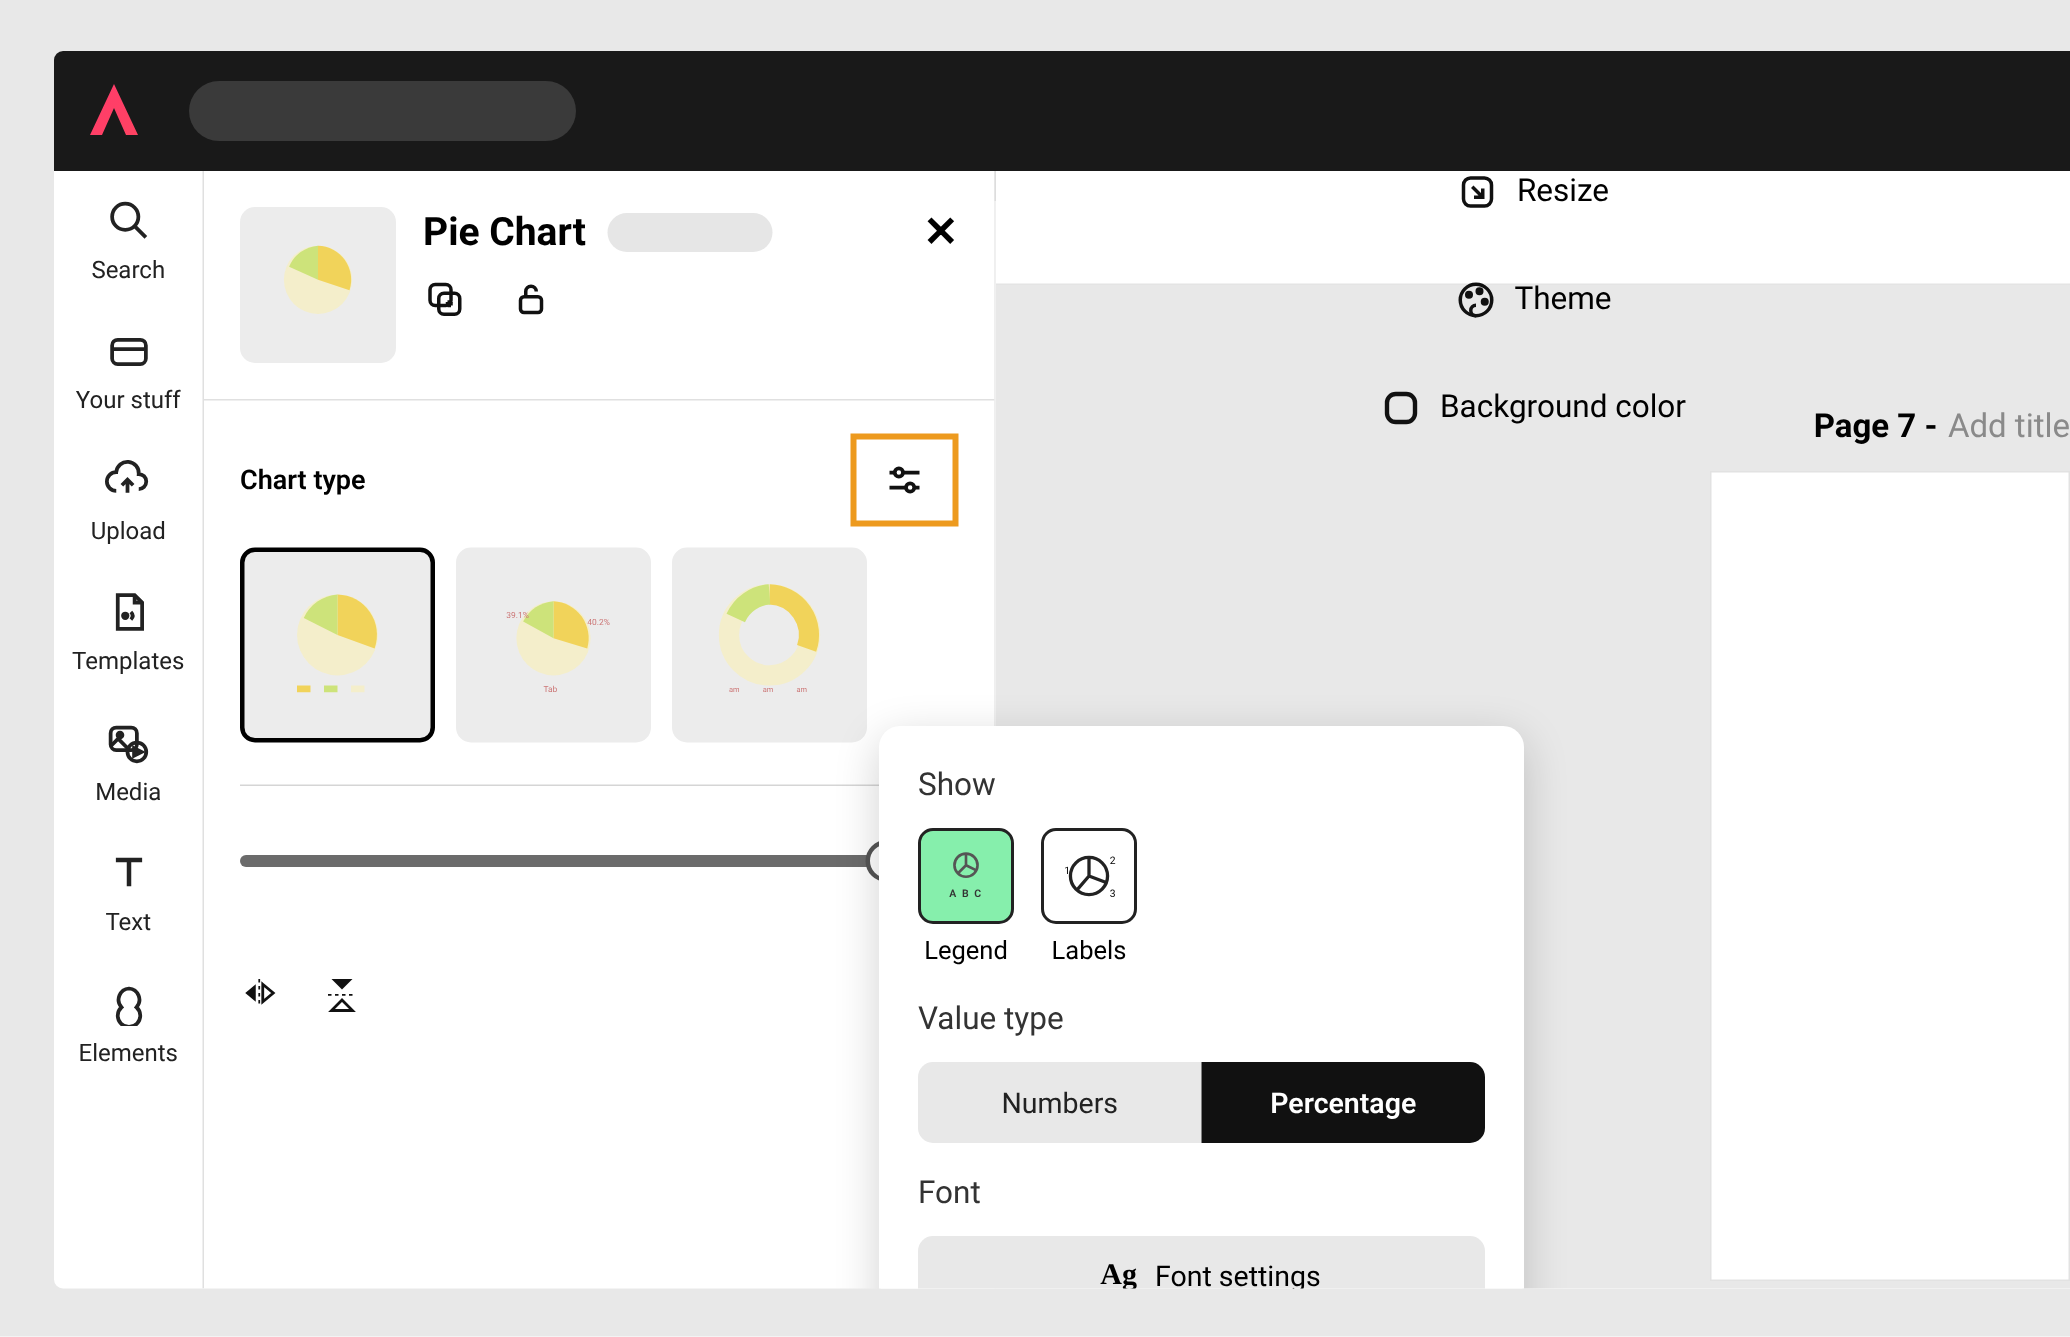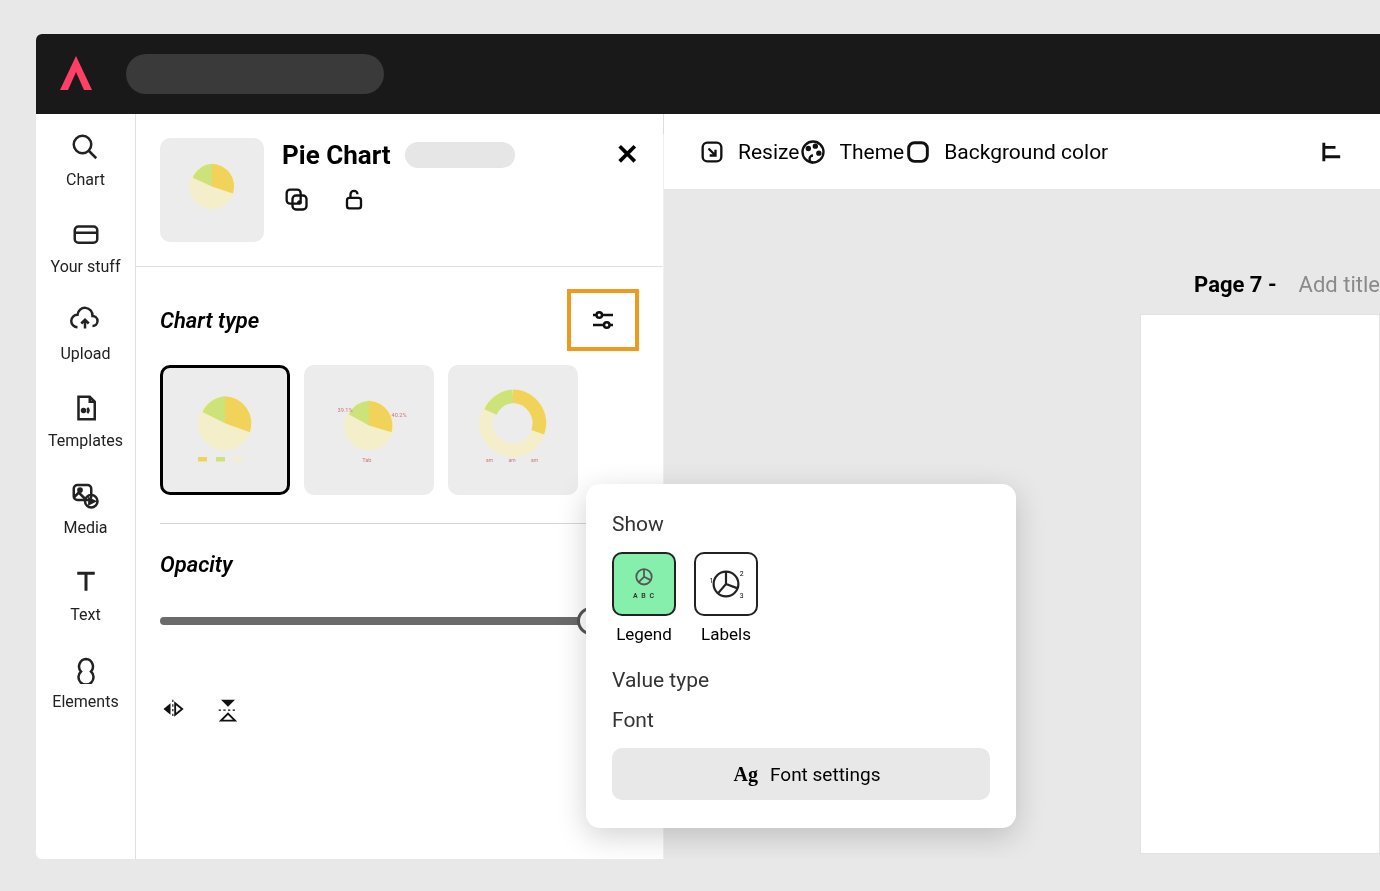--- a/index.html
+++ b/index.html
@@ -17,41 +17,41 @@
   .panel-header { display: flex; align-items: flex-start; gap: 18px; }
   .thumb { width: 104px; height: 104px; background: #ececec; border-radius: 10px; display: flex; align-items: center; justify-content: center; flex-direction: column; }
   .panel-title-row { display: flex; align-items: center; gap: 14px; flex: 1; }
   .panel-title { font-size: 26px; font-weight: 700; }
   .title-badge { width: 110px; height: 26px; background: #e6e6e6; border-radius: 14px; }
   .close-x { font-size: 28px; font-weight: 600; cursor: pointer; margin-left: auto; }
   .hdr-icons { display: flex; gap: 30px; margin-top: 14px; }
   .hdr-icons svg { width: 28px; height: 28px; }
   .hr { border: none; border-top: 1px solid #e0e0e0; margin: 24px -24px 22px -24px; }
   .section-row { display: flex; align-items: center; justify-content: space-between; }
-  .section-label { font-size: 22px; font-weight: 600; font-style: italic; }
+  .section-label { font-size: 18px; font-weight: 600; }
   .gear-btn { width: 72px; height: 62px; border: 4px solid #ed9a1f; display: flex; align-items: center; justify-content: center; cursor: pointer; }
   .gear-btn svg { width: 30px; height: 30px; }
   .thumbs-row { display: flex; gap: 14px; margin-top: 14px; }
   .ct-thumb { width: 130px; height: 130px; background: #ececec; border-radius: 10px; display: flex; align-items: center; justify-content: center; }
   .ct-thumb.sel { border: 3px solid #000; }
   .divider2 { border: none; border-top: 1px solid #d5d5d5; margin: 28px 0 28px 0; }
   .slider-row { display: flex; align-items: center; gap: 14px; margin-top: 22px; }
   .slider { flex: 1; height: 8px; background: #6b6b6b; border-radius: 4px; position: relative; }
   .slider-knob { position: absolute; right: -2px; top: -10px; width: 28px; height: 28px; border: 3px solid #555; background: #fff; border-radius: 50%; }
   .slider-val { width: 22px; height: 44px; border: 2px solid #ccc; border-radius: 8px 0 0 8px; border-right: none; }
   .flip-row { display: flex; gap: 26px; margin-top: 52px; }
   .flip-row svg { width: 28px; height: 28px; }
   .scrollbar { position: absolute; left: 627px; top: 0; width: 26px; bottom: 0; background: #f0f0f0; }
   .scroll-arrow { height: 20px; background: #ddd; display: flex; align-items: center; justify-content: center; font-size: 11px; color: #777; }
   .scroll-thumb { position: absolute; top: 20px; left: 3px; right: 3px; height: 250px; background: #c8c8c8; border-radius: 3px; }
   .canvas { flex: 1; background: #e8e8e8; position: relative; }
-  .toolbar { position: absolute; top: 0; left: 0; right: 0; height: 76px; background: #fff; display: flex; align-items: center; padding: 0 34px; border-bottom: 1px solid #e4e4e4; }
+  .toolbar { position: absolute; top: 0; left: 0; right: 0; height: 76px; background: #fff; display: flex; align-items: center; gap: 44px; padding: 0 34px; border-bottom: 1px solid #e4e4e4; flex-direction: column; }
   .tbitem { display: flex; align-items: center; gap: 12px; font-size: 21px; cursor: pointer; }
   .tbitem svg { width: 28px; height: 28px; }
-  .page-label-row { position: absolute; top: 158px; right: 0; display: flex; align-items: center; gap: 22px; font-size: 22px; }
+  .page-label-row { position: absolute; top: 158px; right: 0; display: flex; align-items: center; gap: 7px; font-size: 22px; }
   .page-label-row .add { color: #8a8a8a; }
   .page-rect { position: absolute; top: 200px; right: 0; width: 240px; height: 540px; background: #fff; border: 1px solid #e2e2e2; }
   .popover { position: absolute; left: 550px; top: 370px; width: 430px; background: #fff; border-radius: 14px; box-shadow: 0 8px 30px rgba(0,0,0,0.18); padding: 28px 26px; z-index: 20; }
   .pop-label { font-size: 21px; color: #333; margin-bottom: 16px; }
   .show-row { display: flex; gap: 18px; margin-bottom: 24px; }
   .show-opt { display: flex; flex-direction: column; align-items: center; gap: 8px; }
   .show-box { width: 64px; height: 64px; border: 2px solid #222; border-radius: 10px; background: #86efac; display: flex; flex-direction: column; align-items: center; justify-content: center; gap: 2px; }
   .show-box.unsel { background: #fff; }
   .show-opt span { font-size: 17px; }
   .seg { display: flex; width: 100%; height: 54px; border-radius: 10px; overflow: hidden; margin-bottom: 22px; }
@@ -84,21 +84,21 @@
   </div>
 
   <div class="main">
 
     <div class="leftnav">
       <div class="navitem">
         <svg viewBox="0 0 24 24" fill="none" stroke="#222" stroke-width="2">
             <circle cx="10" cy="10" r="7"></circle>
             <line x1="15" y1="15" x2="21" y2="21"></line>
           </svg>
-        <span>Chart</span>
+        <span>Search</span>
       </div>
       <div class="navitem">
         <svg viewBox="0 0 24 24" fill="none" stroke="#222" stroke-width="2">
             <rect x="3" y="6" width="18" height="13" rx="3"></rect>
             <path d="M3 11 h18"></path>
           </svg>
         <span>Your stuff</span>
       </div>
       <div class="navitem">
         <svg viewBox="0 0 24 24" fill="none" stroke="#222" stroke-width="2">
@@ -211,21 +211,20 @@
               <path d="M20 5 A12 12 0 0 0 10 12" fill="none" stroke="#cde37a" stroke-width="6"></path>
               <text x="8" y="34" font-size="2.2" fill="#c77">am</text>
               <text x="18" y="34" font-size="2.2" fill="#c77">am</text>
               <text x="28" y="34" font-size="2.2" fill="#c77">am</text>
             </svg>
         </div>
       </div>
 
       <hr class="divider2">
 
-      <div class="section-label">Opacity</div>
       <div class="slider-row">
         <div class="slider">
           <div class="slider-knob"></div>
         </div>
         <div class="slider-val"></div>
       </div>
 
       <div class="flip-row">
         <span><svg viewBox="0 0 24 24" fill="#111">
               <path d="M11 4 v16" stroke="#111" stroke-width="1" stroke-dasharray="2 2"></path>
@@ -305,20 +304,24 @@
                 <text x="4" y="13" font-size="5">1</text>
                 <text x="26" y="8" font-size="5">2</text>
                 <text x="26" y="24" font-size="5">3</text>
               </svg>
           </div>
           <span>Labels</span>
         </div>
       </div>
 
       <div class="pop-label">Value type</div>
+      <div class="seg">
+        <div class="seg-btn off">Numbers</div>
+        <div class="seg-btn on">Percentage</div>
+      </div>
 
       <div class="pop-label">Font</div>
       <div class="font-btn">
         <b>Ag</b>
         <span>Font settings</span>
       </div>
     </div>
 
   </div>
 </div>

